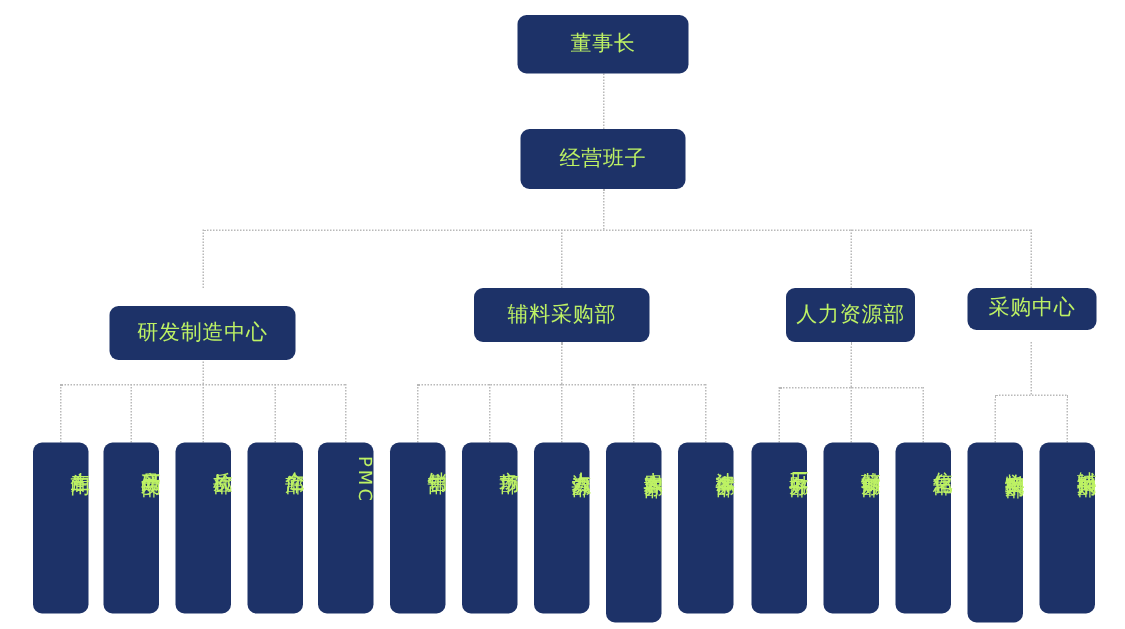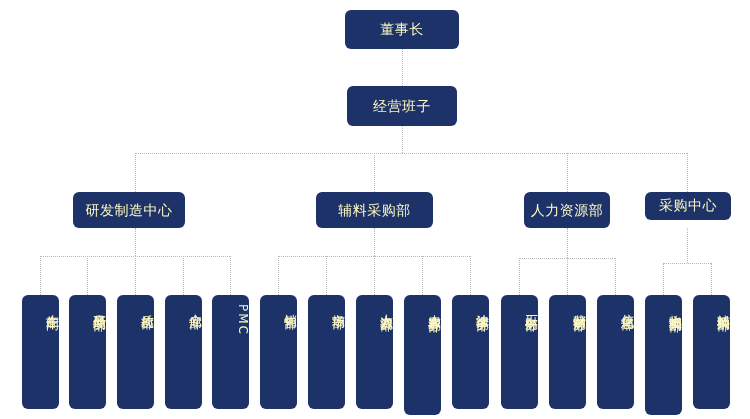--- a/index.html
+++ b/index.html
@@ -15,21 +15,21 @@
     position: relative;
     width: 750px;
     height: 419px;
     background: #ffffff;
     overflow: hidden;
   }
   
   .node {
     position: absolute;
     background: #1d3268;
-    color: #fef9c3;
+    color: #bef264;
     border-radius: 5px;
     box-sizing: border-box;
     display: flex;
     align-items: center;
     justify-content: center;
     text-align: center;
     line-height: 1.15;
     letter-spacing: 0.5px;
     z-index: 3;
     user-select: none;
@@ -117,21 +117,21 @@
   <div class="conn v" style="left:711px; top:263px; height:32px;"></div>
 
   <div class="node top" style="left:345px; top:10px; width:114px; height:39px;">
     <span>董事长</span>
   </div>
 
   <div class="node top" style="left:347px; top:86px; width:110px; height:40px;">
     <span>经营班子</span>
   </div>
 
-  <div class="node center" style="left:73px; top:192px; width:112px; height:36px;">
+  <div class="node center" style="left:73px; top:204px; width:124px; height:36px;">
     <span>研发制造中心</span>
   </div>
   <div class="node center" style="left:316px; top:192px; width:117px; height:36px;">
     <span>辅料采购部</span>
   </div>
   <div class="node center" style="left:524px; top:192px; width:86px; height:36px;">
     <span>人力资源部</span>
   </div>
   <div class="node center" style="left:645px; top:192px; width:86px; height:28px;font-family:Liberation Serif, serif;">
     <span>采购中心</span>

